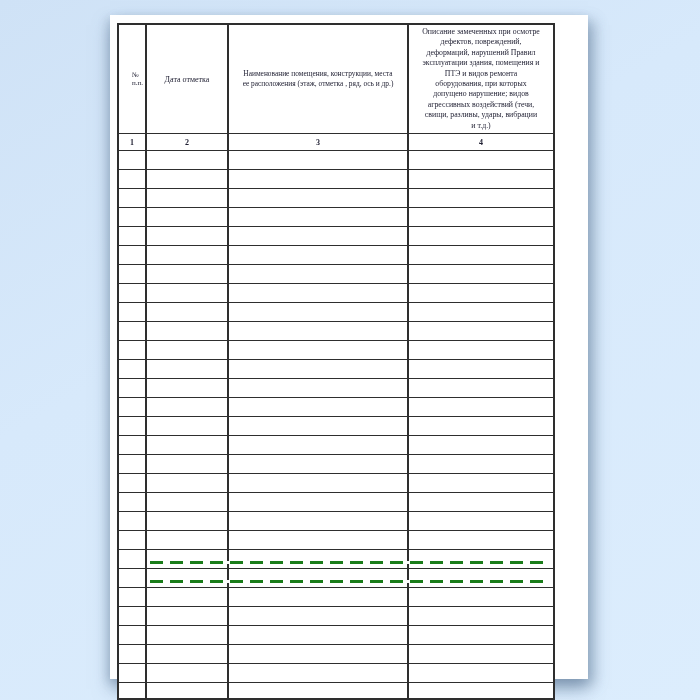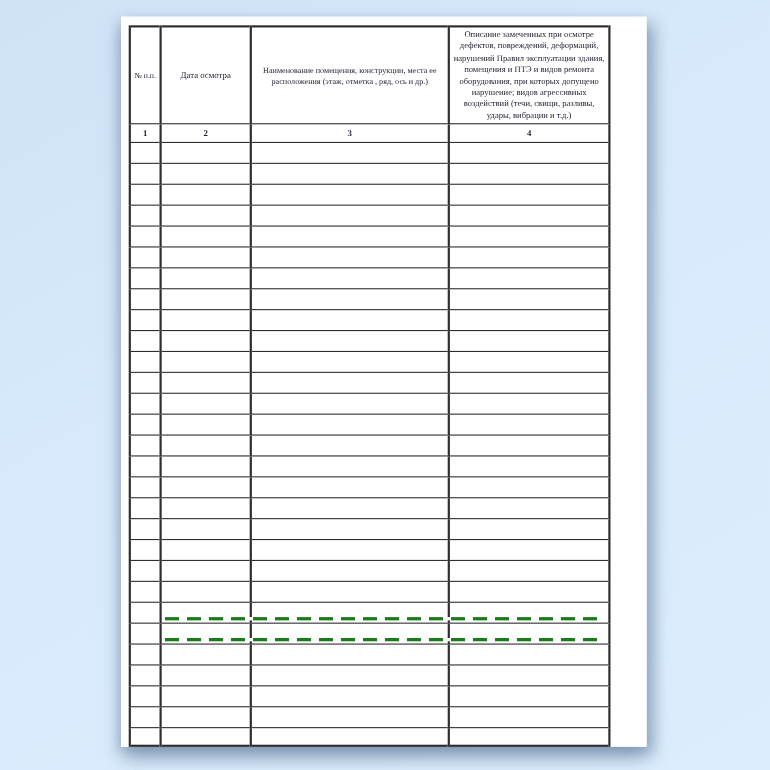--- a/index.html
+++ b/index.html
@@ -50,21 +50,21 @@
     padding: 0;
     overflow: hidden;
   }
   tr.header-row {
     height: 85px;
   }
   tr.header-row th {
     font-weight: normal;
     text-align: center;
     vertical-align: middle;
-    padding: 2px 3px;
+    padding: 2px 13px;
   }
   th.h-col1 { font-size: 7px; margin-top: 20px; }
   th.h-col2 { font-size: 8px; }
   th.h-col3 { font-size: 7.4px; line-height: 10px; margin-left: 39px; }
   th.h-col4 { font-size: 7.8px; line-height: 10.4px; }
   tr.number-row {
     height: 17px;
   }
   tr.number-row td {
     font-size: 8px;
@@ -93,21 +93,21 @@
     <table class="form-table">
       <colgroup>
         <col style="width:28px">
         <col style="width:82px">
         <col style="width:180px">
         <col style="width:146px">
       </colgroup>
       <thead>
         <tr class="header-row">
           <th class="h-col1">№ п.п.</th>
-          <th class="h-col2">Дата осмотра</th>
+          <th class="h-col2">Дата отметка</th>
           <th class="h-col3">Наименование помещения, конструкции, места ее расположения (этаж, отметка , ряд, ось и др.)</th>
           <th class="h-col4">Описание замеченных при осмотре дефектов, повреждений, деформаций, нарушений Правил эксплуатации здания, помещения и ПТЭ и видов ремонта оборудования, при которых допущено нарушение; видов агрессивных воздействий (течи, свищи, разливы, удары, вибрации и т.д.)</th>
         </tr>
         <tr class="number-row">
           <td>1</td>
           <td>2</td>
           <td>3</td>
           <td>4</td>
         </tr>
       </thead>

